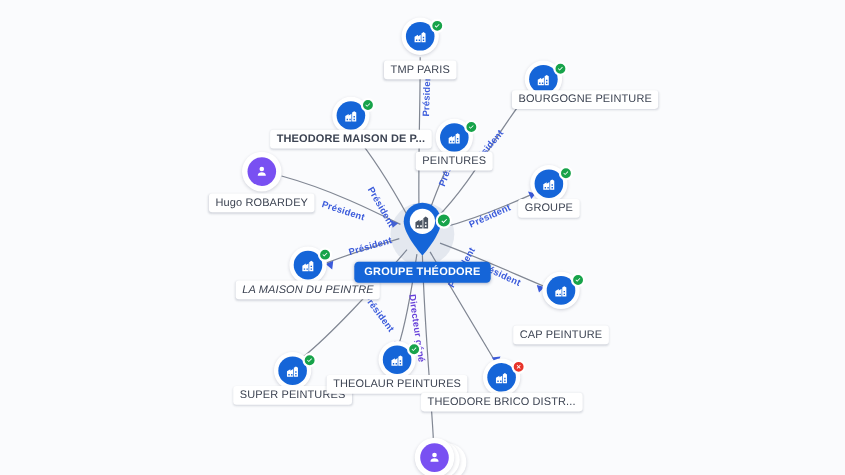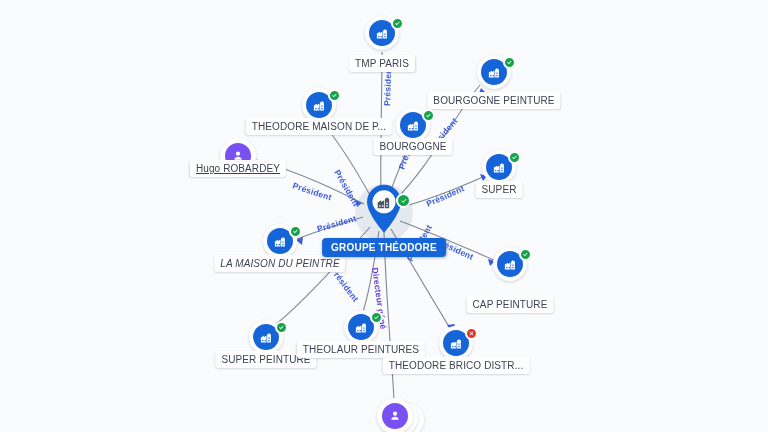--- a/index.html
+++ b/index.html
@@ -232,85 +232,85 @@
         <svg width="15" height="15" viewBox="0 0 24 24" aria-hidden="true">
           <path fill="#ffffff" d="M3 20V12l5-3v2.2l4-2.4V20H3zm2-2h2v-2H5v2zm4 0h2v-2H9v2zM13 20V7l3-2 3 2v13h-6zm2-2h2v-2h-2v2zm0-4h2v-2h-2v2z"></path>
         </svg>
       </div>
       <div class="badge ok" style="left:9px; top:-16px;">
         <svg width="7" height="7" viewBox="0 0 12 12">
             <path fill="#fff" d="M4.7 8.8L2 6.1l.9-.9 1.8 1.8 4-4 .9.9z"></path>
           </svg>
       </div>
     </div>
-    <div class="node-label" style="top:20px;">BOURGOGNE PEINTURE</div>
+    <div class="node-label" style="top:10px;margin-left:38px;">BOURGOGNE PEINTURE</div>
   </div>
 
   <div class="node" style="left:319px; top:105px;">
     <div class="node-icon-wrap">
       <div class="halo" style="width:34px;height:34px;"></div>
       <div class="company-circle">
         <svg width="15" height="15" viewBox="0 0 24 24" aria-hidden="true">
           <path fill="#ffffff" d="M3 20V12l5-3v2.2l4-2.4V20H3zm2-2h2v-2H5v2zm4 0h2v-2H9v2zM13 20V7l3-2 3 2v13h-6zm2-2h2v-2h-2v2zm0-4h2v-2h-2v2z"></path>
         </svg>
       </div>
       <div class="badge ok" style="left:9px; top:-16px;">
         <svg width="7" height="7" viewBox="0 0 12 12">
             <path fill="#fff" d="M4.7 8.8L2 6.1l.9-.9 1.8 1.8 4-4 .9.9z"></path>
           </svg>
       </div>
     </div>
-    <div class="node-label" style="top:13px;">THEODORE MAISON DE P...</div>
+    <div class="node-label" style="top:13px;font-weight:bold;">THEODORE MAISON DE P...</div>
   </div>
 
   <div class="node" style="left:413px; top:125px;">
     <div class="node-icon-wrap">
       <div class="halo" style="width:34px;height:34px;"></div>
       <div class="company-circle">
         <svg width="15" height="15" viewBox="0 0 24 24" aria-hidden="true">
           <path fill="#ffffff" d="M3 20V12l5-3v2.2l4-2.4V20H3zm2-2h2v-2H5v2zm4 0h2v-2H9v2zM13 20V7l3-2 3 2v13h-6zm2-2h2v-2h-2v2zm0-4h2v-2h-2v2z"></path>
         </svg>
       </div>
       <div class="badge ok" style="left:9px; top:-16px;">
         <svg width="7" height="7" viewBox="0 0 12 12">
             <path fill="#fff" d="M4.7 8.8L2 6.1l.9-.9 1.8 1.8 4-4 .9.9z"></path>
           </svg>
       </div>
     </div>
-    <div class="node-label" style="top:13px;">BOURGOGNE</div>
+    <div class="node-label" style="top:13px;">PEINTURES</div>
   </div>
 
   <div class="node" style="left:238px; top:156px;">
     <div class="node-icon-wrap">
       <div class="halo" style="width:36px;height:36px;"></div>
       <div class="person-circle">
         <svg width="14" height="14" viewBox="0 0 24 24" aria-hidden="true">
           <circle cx="12" cy="8" r="3.6" fill="#ffffff"></circle>
           <path fill="#ffffff" d="M12 13.2c-3.4 0-6.2 2-6.2 4.2v1.2h12.4v-1.2c0-2.2-2.8-4.2-6.2-4.2z"></path>
         </svg>
       </div>
     </div>
-    <div class="node-label" style="top:4px;text-decoration:underline;">Hugo ROBARDEY</div>
+    <div class="node-label" style="top:20px;">Hugo ROBARDEY</div>
   </div>
 
   <div class="node" style="left:499px; top:167px;">
     <div class="node-icon-wrap">
       <div class="halo" style="width:34px;height:34px;"></div>
       <div class="company-circle">
         <svg width="15" height="15" viewBox="0 0 24 24" aria-hidden="true">
           <path fill="#ffffff" d="M3 20V12l5-3v2.2l4-2.4V20H3zm2-2h2v-2H5v2zm4 0h2v-2H9v2zM13 20V7l3-2 3 2v13h-6zm2-2h2v-2h-2v2zm0-4h2v-2h-2v2z"></path>
         </svg>
       </div>
       <div class="badge ok" style="left:9px; top:-16px;">
         <svg width="7" height="7" viewBox="0 0 12 12">
             <path fill="#fff" d="M4.7 8.8L2 6.1l.9-.9 1.8 1.8 4-4 .9.9z"></path>
           </svg>
       </div>
     </div>
-    <div class="node-label" style="top:14px;">SUPER</div>
+    <div class="node-label" style="top:14px;">GROUPE</div>
   </div>
 
   <div class="node" style="left:280px; top:241px;">
     <div class="node-icon-wrap">
       <div class="halo" style="width:34px;height:34px;"></div>
       <div class="company-circle">
         <svg width="15" height="15" viewBox="0 0 24 24" aria-hidden="true">
           <path fill="#ffffff" d="M3 20V12l5-3v2.2l4-2.4V20H3zm2-2h2v-2H5v2zm4 0h2v-2H9v2zM13 20V7l3-2 3 2v13h-6zm2-2h2v-2h-2v2zm0-4h2v-2h-2v2z"></path>
         </svg>
       </div>
@@ -347,21 +347,21 @@
         <svg width="15" height="15" viewBox="0 0 24 24" aria-hidden="true">
           <path fill="#ffffff" d="M3 20V12l5-3v2.2l4-2.4V20H3zm2-2h2v-2H5v2zm4 0h2v-2H9v2zM13 20V7l3-2 3 2v13h-6zm2-2h2v-2h-2v2zm0-4h2v-2h-2v2z"></path>
         </svg>
       </div>
       <div class="badge ok" style="left:9px; top:-16px;">
         <svg width="7" height="7" viewBox="0 0 12 12">
             <path fill="#fff" d="M4.7 8.8L2 6.1l.9-.9 1.8 1.8 4-4 .9.9z"></path>
           </svg>
       </div>
     </div>
-    <div class="node-label" style="top:14px;">SUPER PEINTURE</div>
+    <div class="node-label" style="top:14px;">SUPER PEINTURES</div>
   </div>
 
   <div class="node" style="left:361px; top:327px;">
     <div class="node-icon-wrap">
       <div class="halo" style="width:34px;height:34px;"></div>
       <div class="company-circle">
         <svg width="15" height="15" viewBox="0 0 24 24" aria-hidden="true">
           <path fill="#ffffff" d="M3 20V12l5-3v2.2l4-2.4V20H3zm2-2h2v-2H5v2zm4 0h2v-2H9v2zM13 20V7l3-2 3 2v13h-6zm2-2h2v-2h-2v2zm0-4h2v-2h-2v2z"></path>
         </svg>
       </div>

